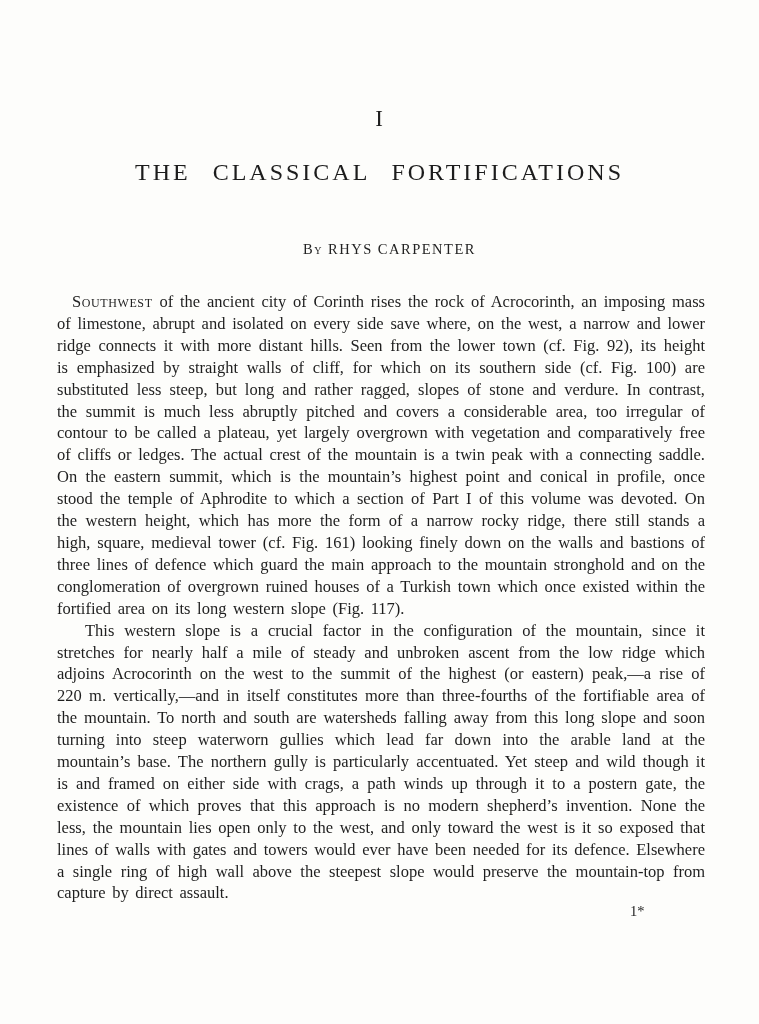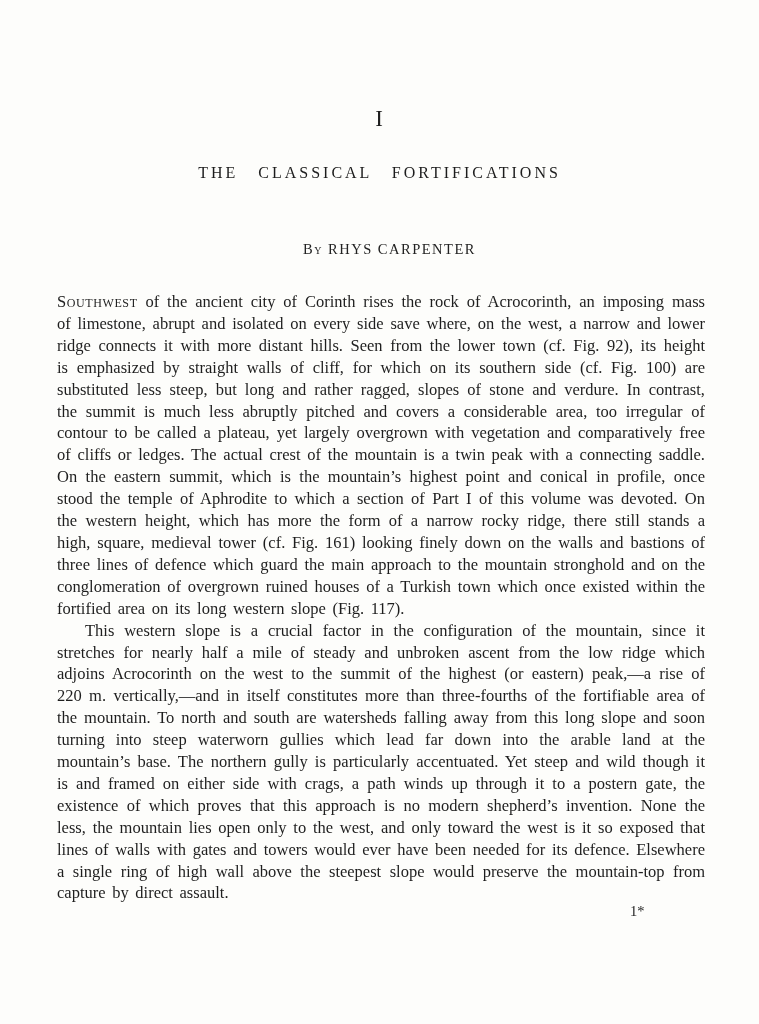--- a/index.html
+++ b/index.html
@@ -26,21 +26,21 @@
     font-size: 23px;
     letter-spacing: 1px;
   }
   .title {
     position: absolute;
     top: 152px;
     left: 0;
     width: 100%;
     margin: 0;
     text-align: center;
-    font-size: 16px;
+    font-size: 24px;
     font-weight: 400;
     letter-spacing: 3px;
     word-spacing: 13px;
     line-height: 41px;
     color: #1c1c1c;
   }
   .byline {
     position: absolute;
     top: 241px;
     left: 10px;
@@ -67,20 +67,21 @@
   .body-text p {
     margin: 0;
     padding: 0;
   }
   .body-text p.indented {
     text-indent: 28px;
   }
   .lead-word {
     font-variant: small-caps;
     letter-spacing: 0.6px;
+    margin-left: 15px;
   }
   .signature {
     position: absolute;
     top: 903px;
     left: 630px;
     font-size: 14.5px;
     color: #222;
   }
 </style>
 </head>

